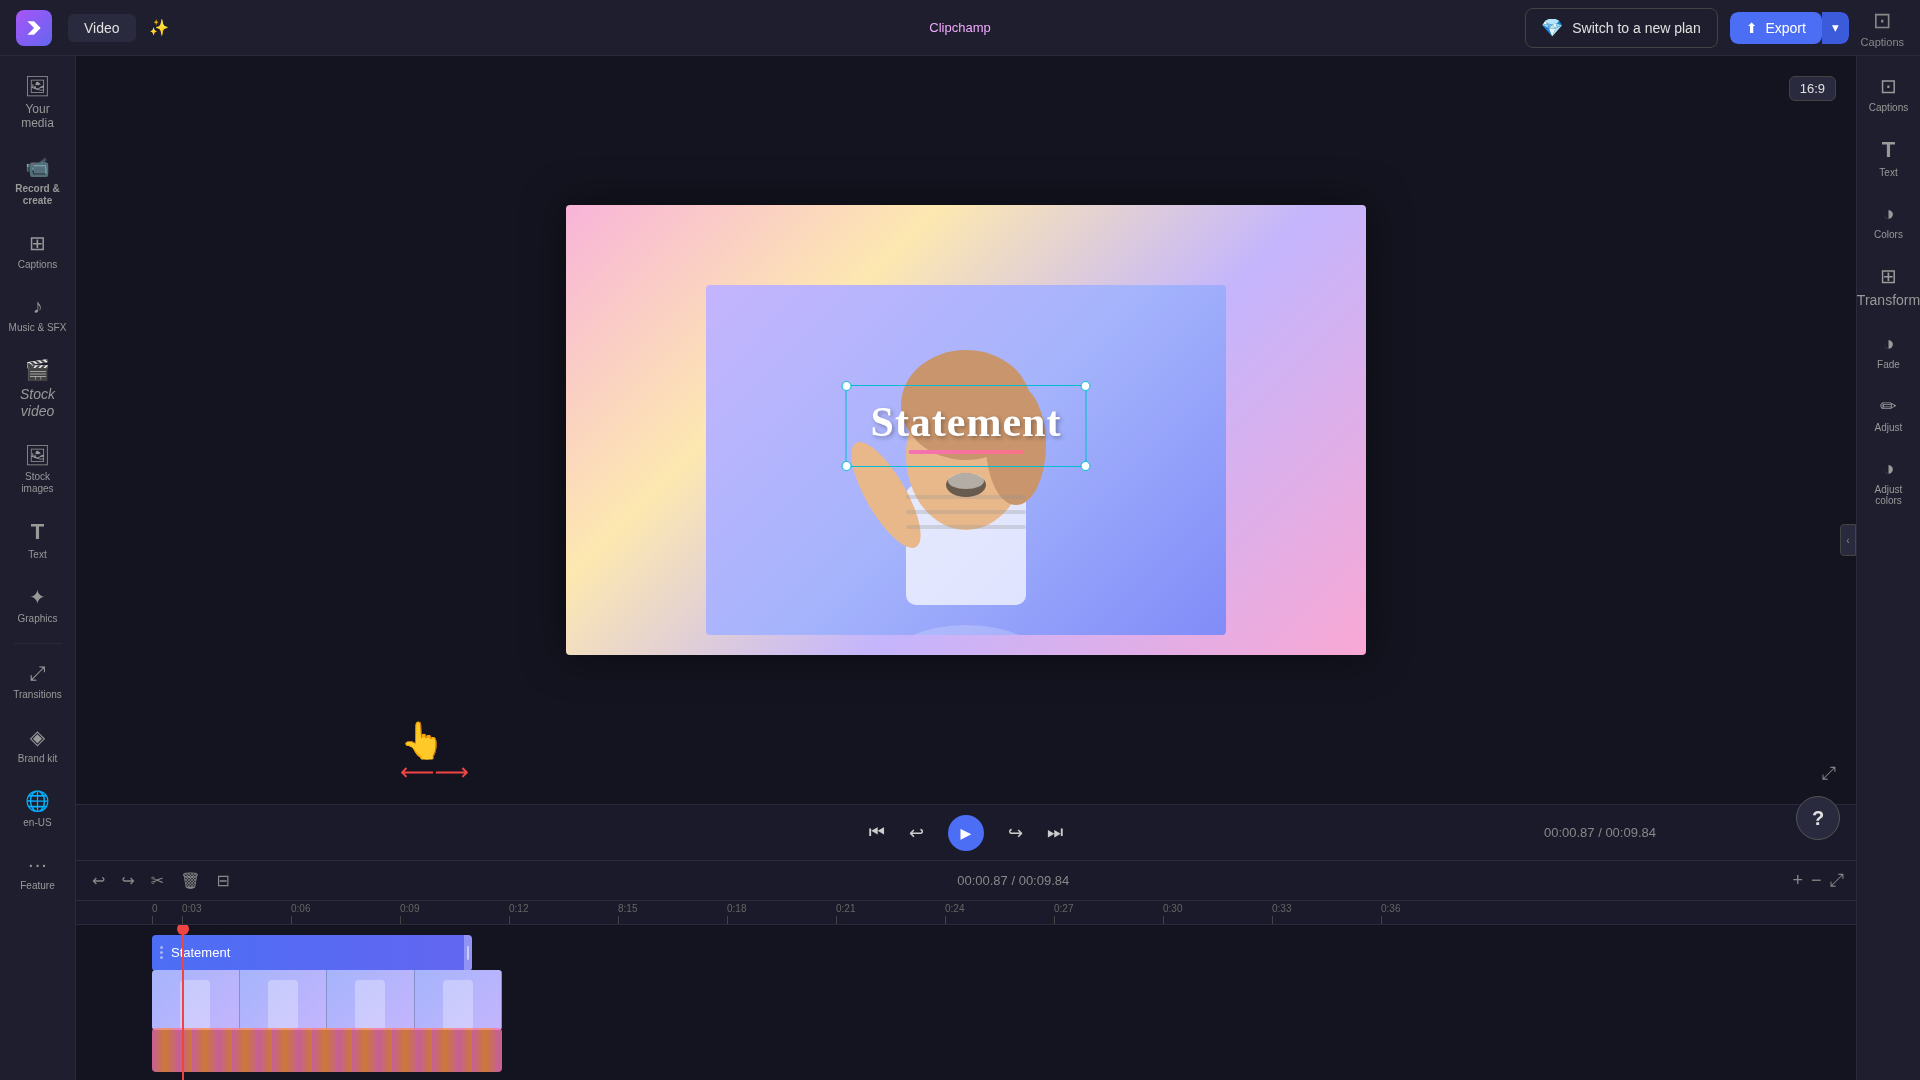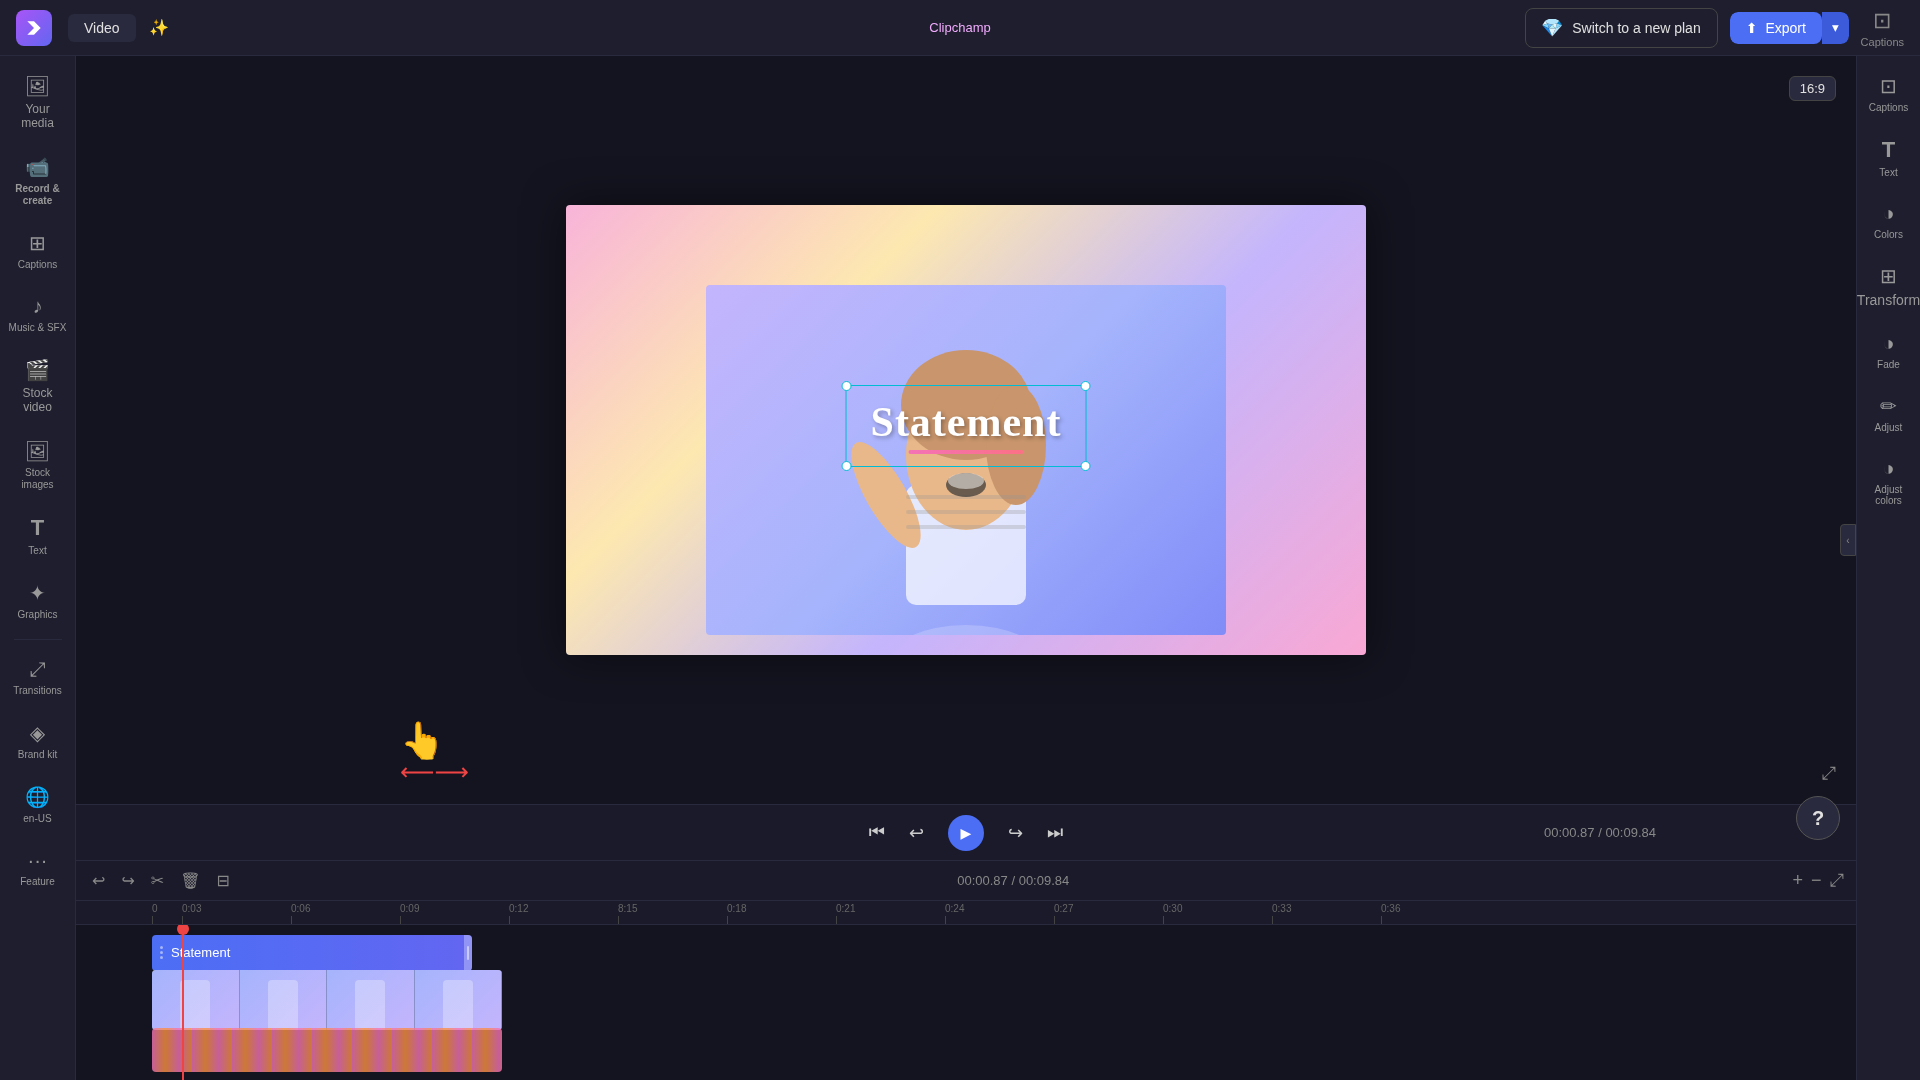--- a/index.html
+++ b/index.html
@@ -541,21 +541,21 @@
     <div class="sidebar-item">
       <span class="icon">⊞</span>
       <span style="font-size:10px; line-height:1.2;">Captions</span>
     </div>
     <div class="sidebar-item">
       <span class="icon">♪</span>
       <span style="font-size:10px; line-height:1.2;">Music &amp; SFX</span>
     </div>
     <div class="sidebar-item">
       <span class="icon">🎬</span>
-      <span style="font-size:12px; line-height:1.2;">Stock video</span>
+      <span style="font-size:14px; line-height:1.2;font-style:italic;">Stock video</span>
     </div>
     <div class="sidebar-item">
       <span class="icon">🖼</span>
       <span style="font-size:10px; line-height:1.2;">Stock images</span>
     </div>
     <div class="sidebar-item">
       <span class="icon" style="font-size:22px; font-weight:bold;">T</span>
       <span style="font-size:10px; line-height:1.2;">Text</span>
     </div>
     <div class="sidebar-item">

